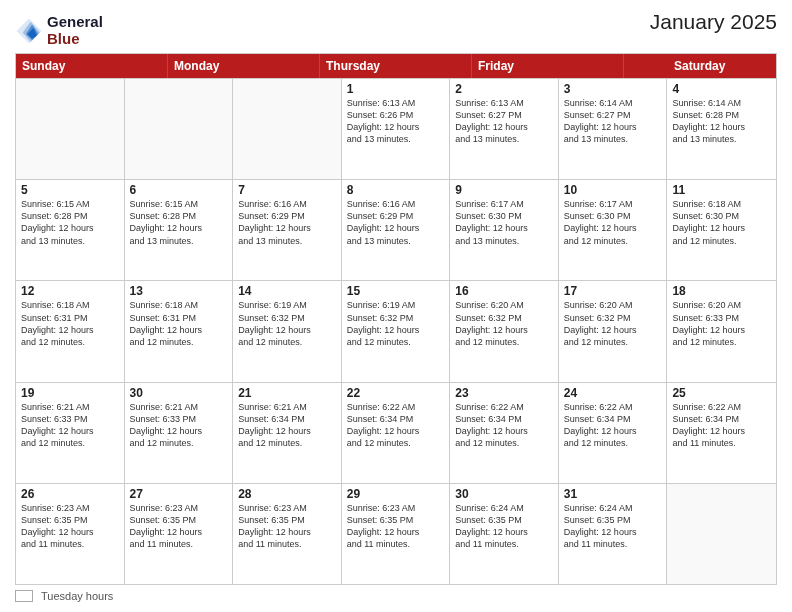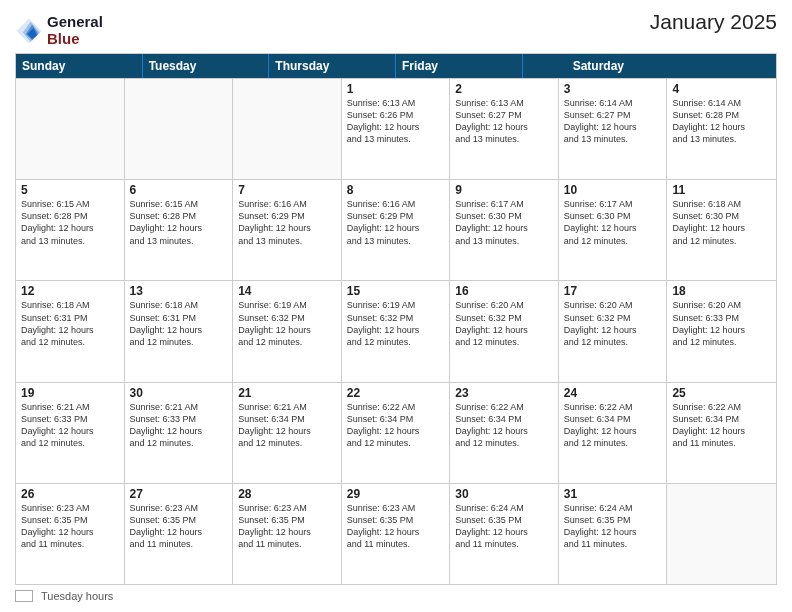--- a/index.html
+++ b/index.html
@@ -47,22 +47,22 @@
       color: #555;
     }
     .calendar {
       flex: 1;
       display: flex;
       flex-direction: column;
       border: 1px solid #ccc;
     }
     .cal-header-row {
       display: grid;
-      grid-template-columns: repeat(6, 1fr);
-      background: #0c4a6e;
+      grid-template-columns: repeat(5, 1fr);
+      background: #b91c1c;
     }
     .cal-header-cell {
       color: #fff;
       font-size: 12px;
       font-weight: bold;
       padding: 5px 6px;
       border-right: 1px solid #2176c7;
       text-align: left;
     }
     .cal-header-cell:last-child { border-right: none; margin-left: 44px; }
@@ -133,21 +133,21 @@
       </div>
     </div>
     <div class="title-block">
       <div class="month-year">January 2025</div>
     </div>
   </div>
 
   <div class="calendar">
     <div class="cal-header-row">
     <div class="cal-header-cell">Sunday</div>
-        <div class="cal-header-cell">Tuesday</div>
+        <div class="cal-header-cell">Monday</div>
         <div class="cal-header-cell">Thursday</div>
         <div class="cal-header-cell">Friday</div>
         <div class="cal-header-cell">Saturday</div>
       </div>
     <div class="cal-body">
     <div class="cal-week">
           <div class="cal-cell empty"></div>
           <div class="cal-cell empty"></div>
           <div class="cal-cell empty"></div>
           <div class="cal-cell">

